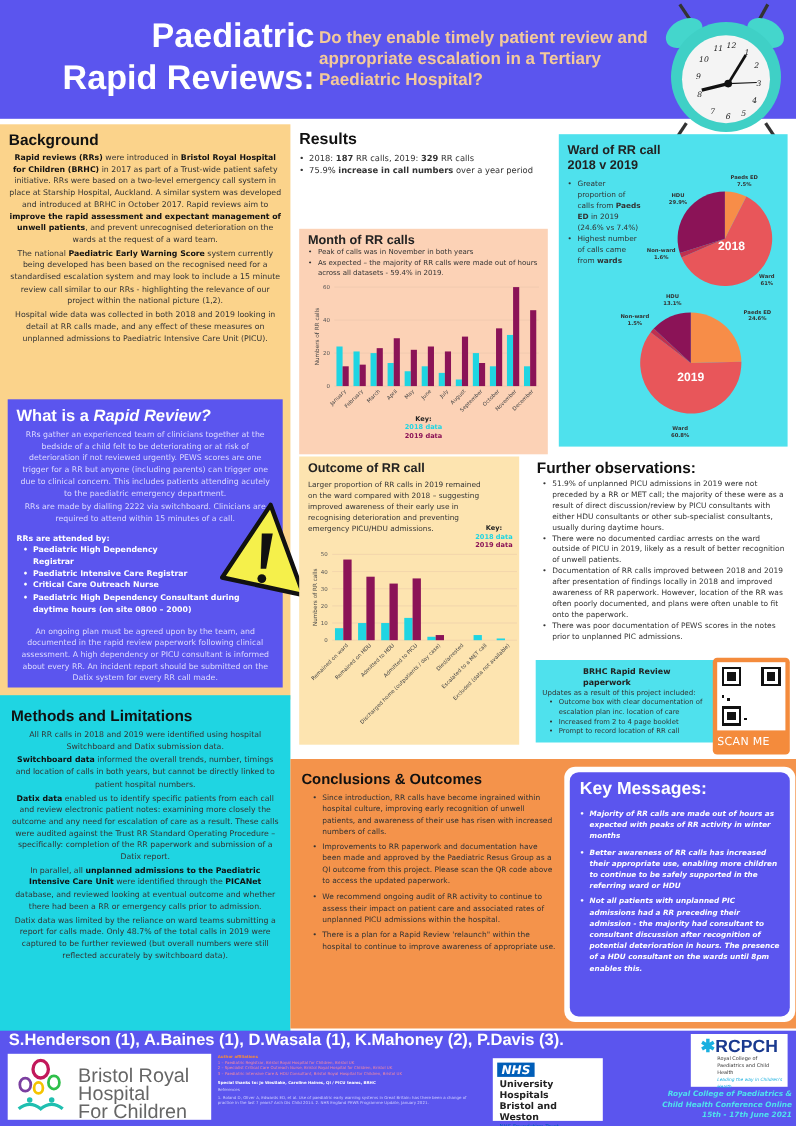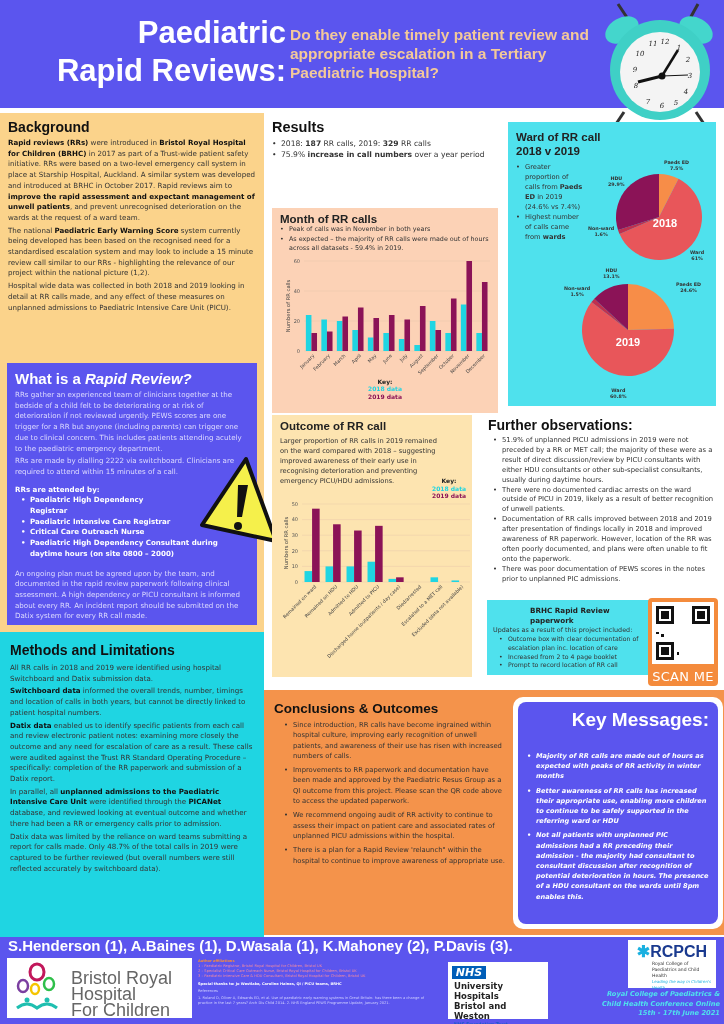--- a/index.html
+++ b/index.html
@@ -15,21 +15,21 @@
   #subtitle { left: 290px; top: 25px; width: 300px; color: #f3c99a; font-family: "Liberation Sans", sans-serif; font-weight: bold; font-size: 15.5px; line-height: 19px; }
 
   
   #clock { left: 588px; top: 0; width: 136px; height: 128px; }
 
   
   #bg-panel { left: 0; top: 113px; width: 264px; height: 523px; background: #fbd38b; padding: 6px 8px; }
   .h2 { font-family: "Liberation Sans", sans-serif; font-weight: bold; font-size: 14px; color: #111; margin-bottom: 3px; }
   .body-sm { font-size: 7.1px; line-height: 10.7px; color: #333; }
   .body-sm b { color: #111; }
-  .body-sm p { margin-bottom: 2px; }
+  .body-sm p { margin-bottom: 2px; text-align: center; }
 
   #rr-panel { left: 7px; top: 363px; width: 250px; height: 262px; background: #5b55ee; padding: 7px 8px; color: #e4e2ff; }
   #rr-panel .h2 { color: #fff; font-size: 15px; }
   #rr-panel .body-sm { color: #dedcff; }
   #rr-panel .att-title { color: #fff; font-weight: bold; margin-top: 7px; }
   #rr-panel ul li { color: #fff; font-weight: bold; }
 
   #warning { left: 198px; top: 455px; width: 82px; height: 90px; }
 
   
@@ -63,31 +63,31 @@
   #further .h2 { font-size: 14px; margin-bottom: 3px; }
   #further li { font-size: 6.8px; line-height: 9.9px; color: #333; }
 
   #paperwork { left: 487px; top: 600px; width: 162px; height: 75px; background: #4fe1ed; padding: 6px 6px; }
   #paperwork .t { font-weight: bold; font-size: 7.2px; color: #222; line-height: 10px; margin-left: 37px; }
   #paperwork .s { font-size: 6.4px; color: #333; line-height: 9px; }
   #paperwork li { font-size: 6.2px; line-height: 8.8px; color: #333; margin-left: 6px; }
 
   #qr-box { left: 648px; top: 598px; width: 70px; height: 88px; background: #f48b3c; border-radius: 4px; padding: 4px; }
   #qr-inner { background: #fff; width: 62px; height: 62px; display: flex; align-items: center; justify-content: center; }
-  #scan-label { color: #fff; font-size: 13px; text-align: center; margin-top: 5px; letter-spacing: 0.3px; }
+  #scan-label { color: #fff; font-size: 10px; text-align: left; margin-top: 5px; letter-spacing: 0.3px; }
 
   
   #conclusions { left: 264px; top: 690px; width: 460px; height: 245px; background: #f4934b; }
   #concl-inner { left: 268px; top: 693px; width: 245px; padding: 8px 6px; }
   #concl-inner .h2 { font-size: 13.5px; margin-bottom: 4px; }
   #concl-inner li { font-size: 6.8px; line-height: 10.3px; color: #333; margin-bottom: 4px; }
 
   #key-outer { left: 513px; top: 697px; width: 210px; height: 232px; background: #fff; border-radius: 10px; }
   #key-msg { left: 518px; top: 702px; width: 200px; height: 222px; background: #5b55ee; border-radius: 8px; padding: 7px 9px; color: #fff; }
-  #key-msg .h2 { color: #fff; text-align: right; font-size: 19px; margin-bottom: 20px; }
+  #key-msg .h2 { color: #fff; text-align: left; font-size: 16px; margin-bottom: 8px; }
   #key-msg li { font-size: 6.6px; line-height: 10.2px; font-weight: bold; font-style: italic; margin-bottom: 4px; }
 
   
   #footer { left: 0; top: 937px; width: 724px; height: 87px; background: #5b55ee; }
   #authors { left: 8px; top: 937px; color: #fff; font-family: "Liberation Sans", sans-serif; font-weight: bold; font-size: 15px; }
   #brhc-logo { left: 7px; top: 958px; width: 185px; height: 60px; background: #fff; }
   #affil { left: 198px; top: 959px; width: 230px; font-size: 3.6px; line-height: 5px; }
   #affil .at { color: #f48b3c; font-weight: bold; }
   #affil .ai { color: #f58aa0; }
   #affil .th { color: #fff; font-weight: bold; margin-top: 3px; }

